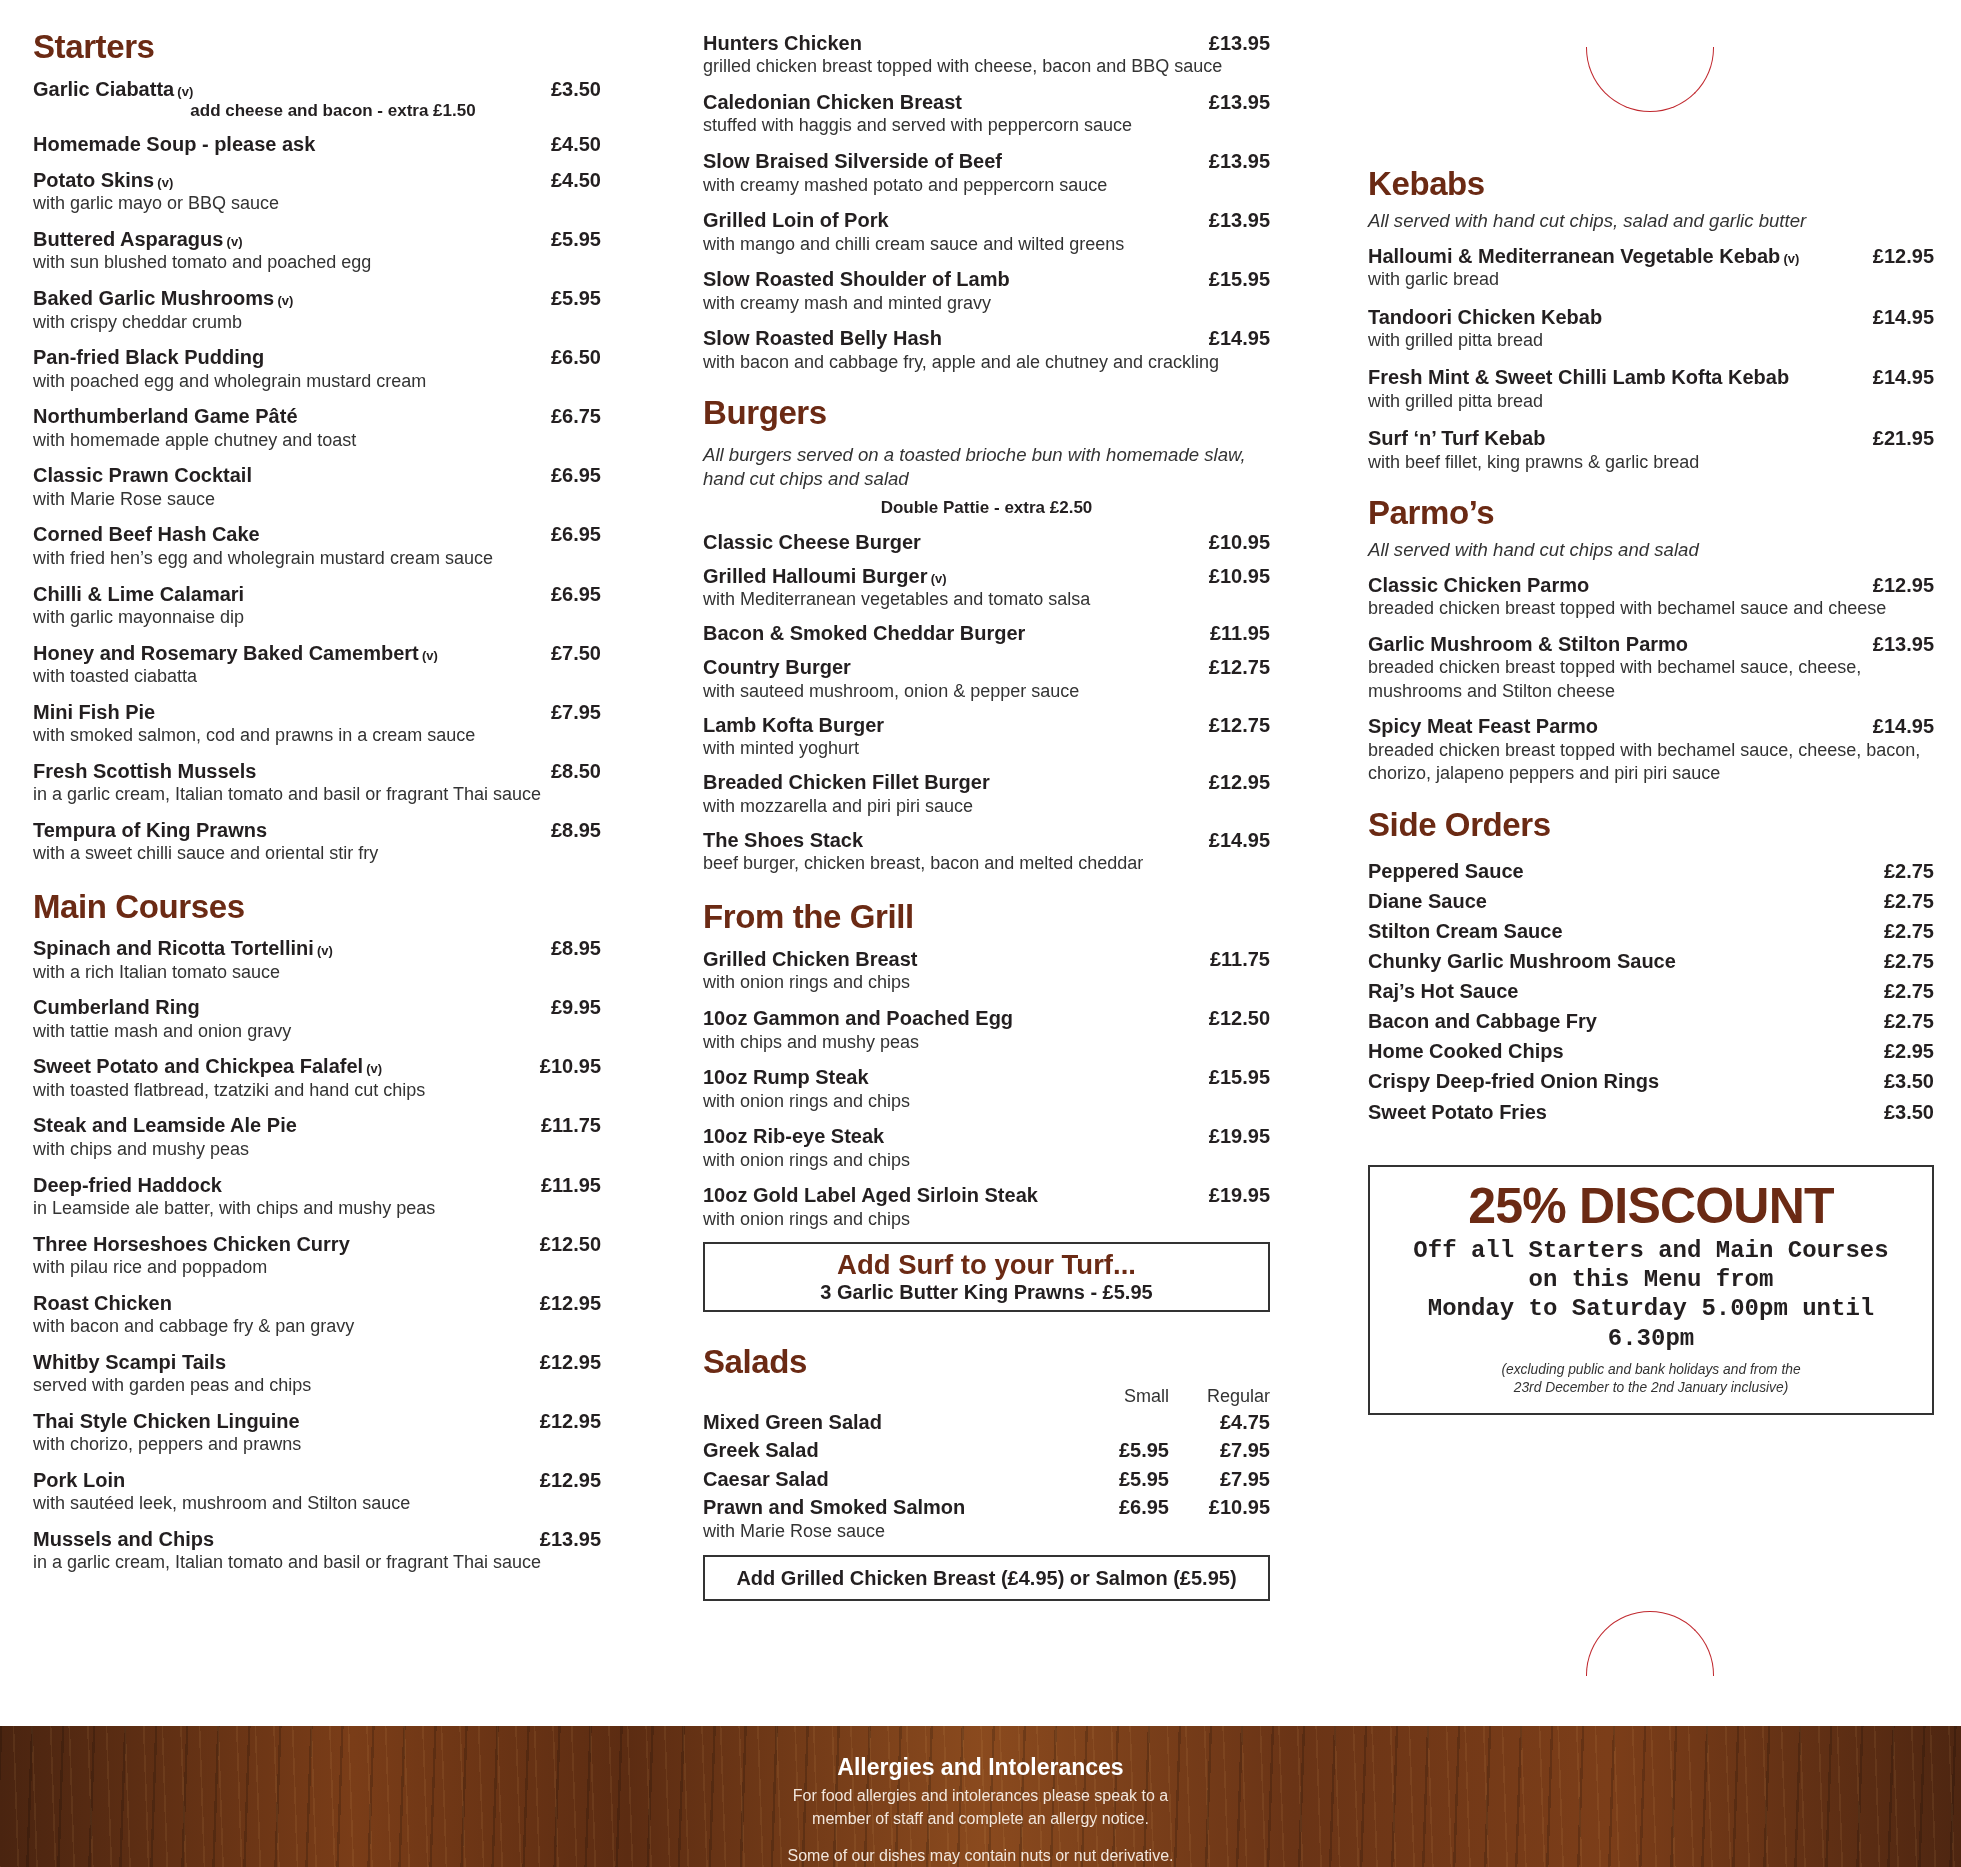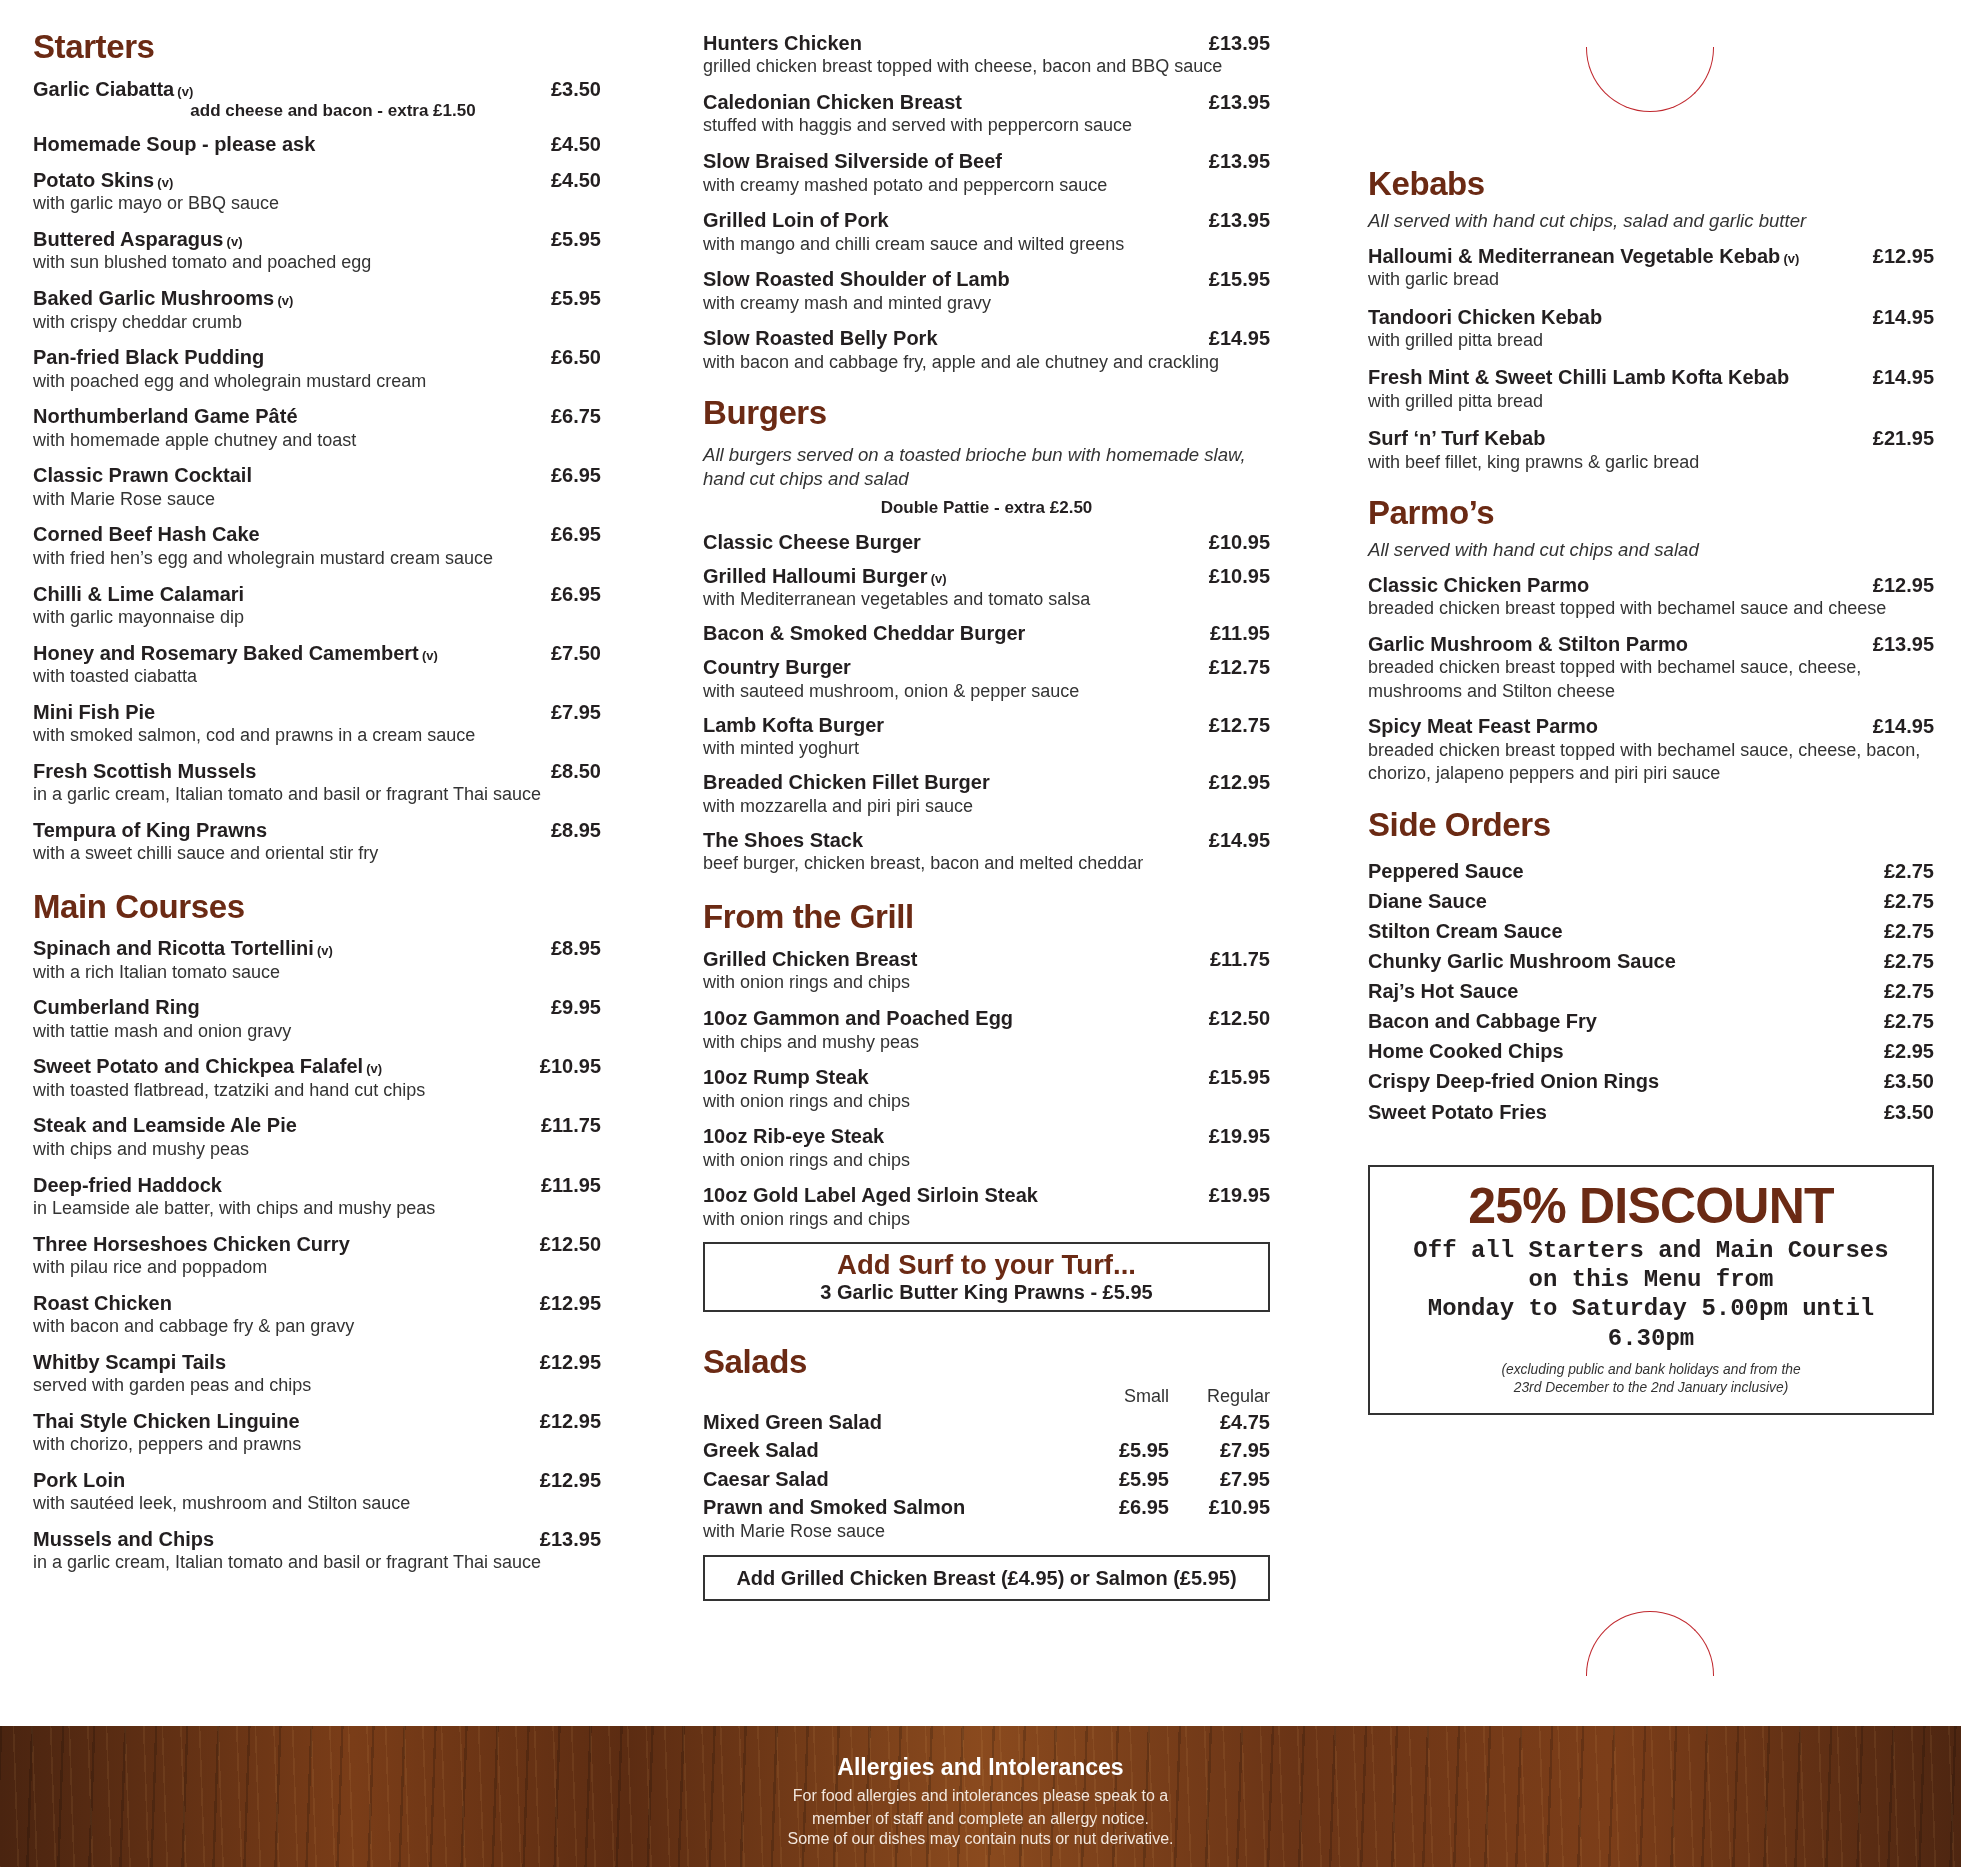--- a/index.html
+++ b/index.html
@@ -36,21 +36,21 @@
   .discount-line { font-weight: bold; font-size: 24px; line-height: 1.22; font-family: Liberation Mono, monospace; }
   .discount-note { font-style: italic; font-size: 13.8px; color: #333; line-height: 1.35; margin-top: 8px; }
   footer { position: absolute; left: 0; top: 1726px; width: 1961px; height: 172px;
     background:
       repeating-linear-gradient(92deg, rgba(0,0,0,0.18) 0 2.4px, transparent 2.4px 31px),
       repeating-linear-gradient(88deg, rgba(255,200,120,0.08) 0 1.6px, transparent 1.6px 18.6px),
       linear-gradient(90deg, #4a2410 0%, #7a3d18 18%, #5c2c12 32%, #8a4a1e 50%, #6a3416 66%, #7c3e19 82%, #4e2611 100%);
     text-align: center; color: #fff; }
   .foot-title { font-weight: bold; font-size: 23px; margin-top: 27.5px; }
   .foot-text { font-size: 16px; line-height: 1.4; margin-top: 4.9px; color: #f2e6dc; }
-  .foot-text2 { font-size: 16px; margin-top: 0; color: #f2e6dc; }
+  .foot-text2 { font-size: 16px; margin-top: 17px; color: #f2e6dc; }
 </style>
 </head>
 <body>
 
 <div class="col" id="col1">
   <section>
     <h2 class="section-title">Starters</h2>
     <div id="starters-list">
         <div class="item">
           <div class="item-row">
@@ -267,21 +267,21 @@
       </div>
       <div class="item">
         <div class="item-row">
           <span class="item-name"><span>Slow Roasted Shoulder of Lamb</span></span>
           <span class="price">£15.95</span>
         </div>
         <div class="desc">with creamy mash and minted gravy</div>
       </div>
       <div class="item">
         <div class="item-row">
-          <span class="item-name"><span>Slow Roasted Belly Pork</span></span>
+          <span class="item-name"><span>Slow Roasted Belly Hash</span></span>
           <span class="price">£14.95</span>
         </div>
         <div class="desc">with bacon and cabbage fry, apple and ale chutney and crackling</div>
       </div>
     </div>
   <section style="margin-top:21px;">
     <h2 class="section-title">Burgers</h2>
     <p class="intro">All burgers served on a toasted brioche bun with homemade slaw, hand cut chips and salad</p>
     <p class="extra">Double Pattie - extra £2.50</p>
     <div id="burgers-list">

